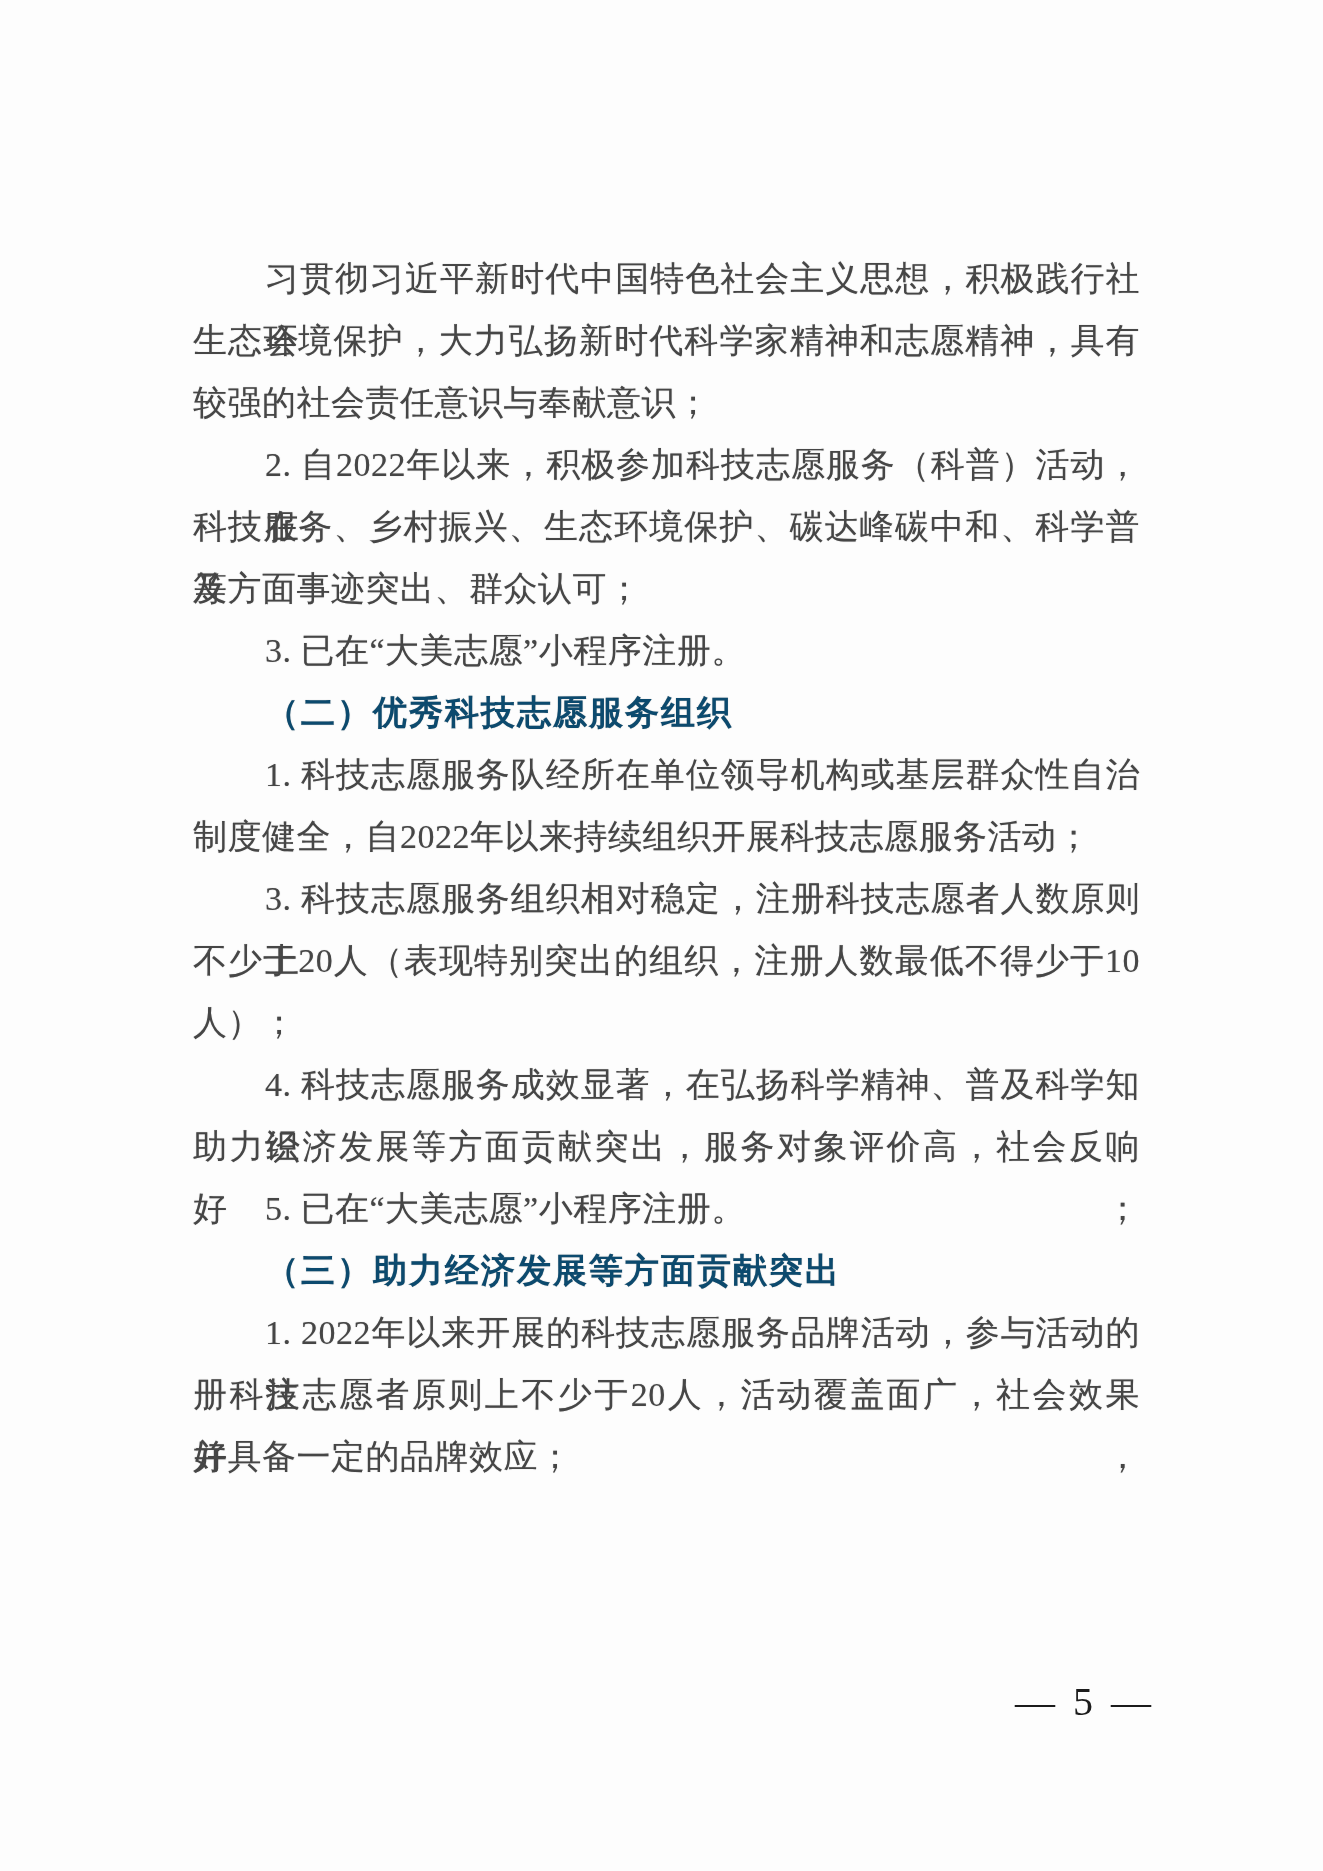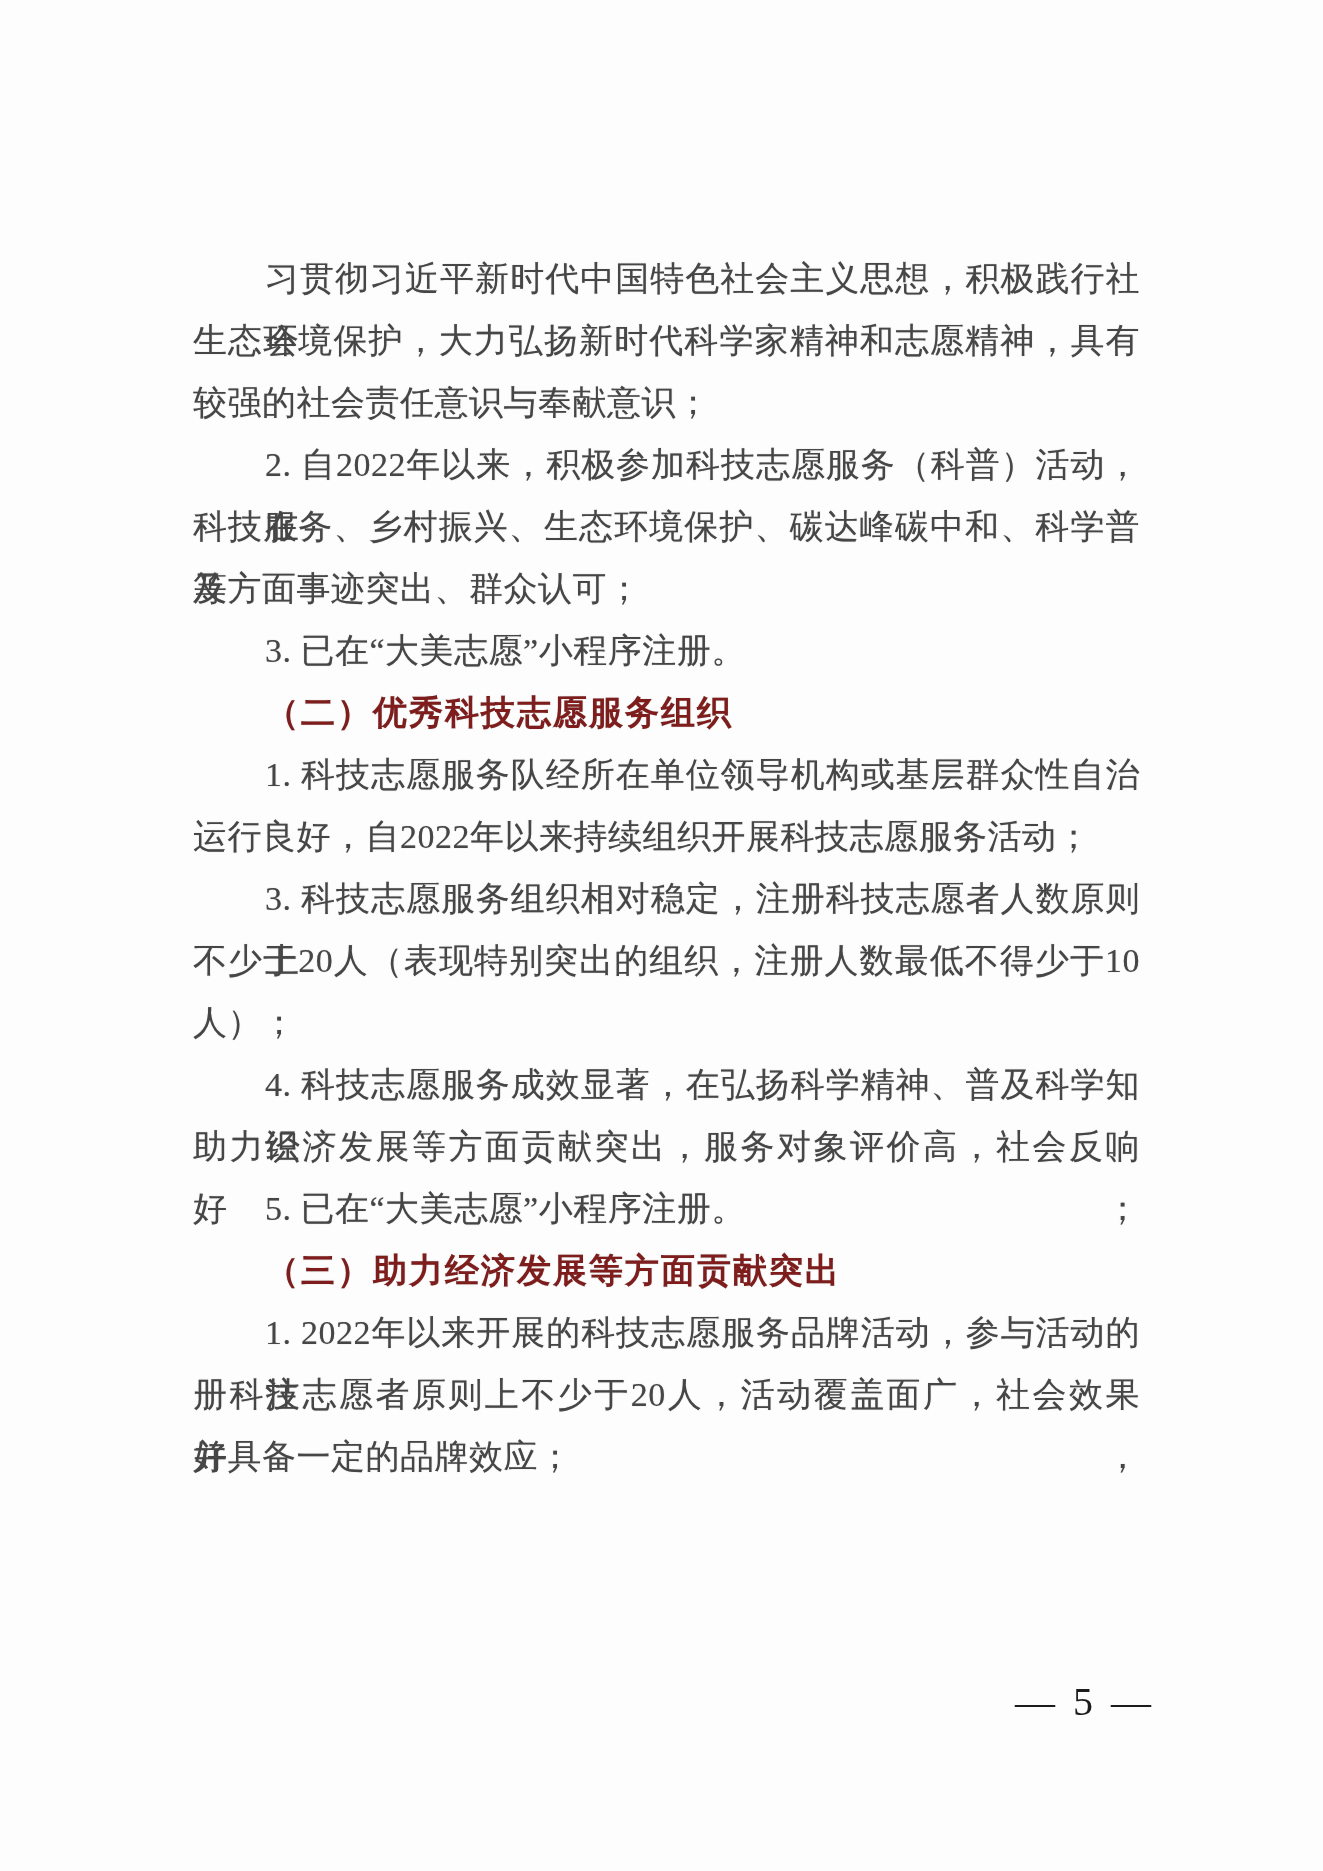--- a/index.html
+++ b/index.html
@@ -40,21 +40,21 @@
     text-align-last: justify;
   }
   
   .line.indent {
     box-sizing: border-box;
     padding-left: 72px;
   }
   
   .line.heading {
     font-weight: 700;
-    color: #7f1d1d;
+    color: #0c4a6e;
     letter-spacing: 2px;
   }
   .page-number {
     position: absolute;
     left: 1000px;
     top: 1678px;
     width: 170px;
     text-align: center;
     font-size: 40px;
     color: #1c1c1c;
@@ -71,21 +71,21 @@
   <div class="text-block">
     <div class="line indent fill">习贯彻习近平新时代中国特色社会主义思想，积极践行社会</div>
     <div class="line fill">生态环境保护，大力弘扬新时代科学家精神和志愿精神，具有</div>
     <div class="line">较强的社会责任意识与奉献意识；</div>
     <div class="line indent fill">2. 自2022年以来，积极参加科技志愿服务（科普）活动，在</div>
     <div class="line fill">科技服务、乡村振兴、生态环境保护、碳达峰碳中和、科学普及</div>
     <div class="line">等方面事迹突出、群众认可；</div>
     <div class="line indent">3. 已在“大美志愿”小程序注册。</div>
     <div class="line indent heading">（二）优秀科技志愿服务组织</div>
     <div class="line indent fill">1. 科技志愿服务队经所在单位领导机构或基层群众性自治</div>
-    <div class="line">运行良好，自2022年以来持续组织开展科技志愿服务活动；</div>
+    <div class="line">制度健全，自2022年以来持续组织开展科技志愿服务活动；</div>
     <div class="line indent fill">3. 科技志愿服务组织相对稳定，注册科技志愿者人数原则上</div>
     <div class="line fill">不少于20人（表现特别突出的组织，注册人数最低不得少于10</div>
     <div class="line">人）；</div>
     <div class="line indent fill">4. 科技志愿服务成效显著，在弘扬科学精神、普及科学知识、</div>
     <div class="line fill">助力经济发展等方面贡献突出，服务对象评价高，社会反响好；</div>
     <div class="line indent">5. 已在“大美志愿”小程序注册。</div>
     <div class="line indent heading">（三）助力经济发展等方面贡献突出</div>
     <div class="line indent fill">1. 2022年以来开展的科技志愿服务品牌活动，参与活动的注</div>
     <div class="line fill">册科技志愿者原则上不少于20人，活动覆盖面广，社会效果好，</div>
     <div class="line">并具备一定的品牌效应；</div>

